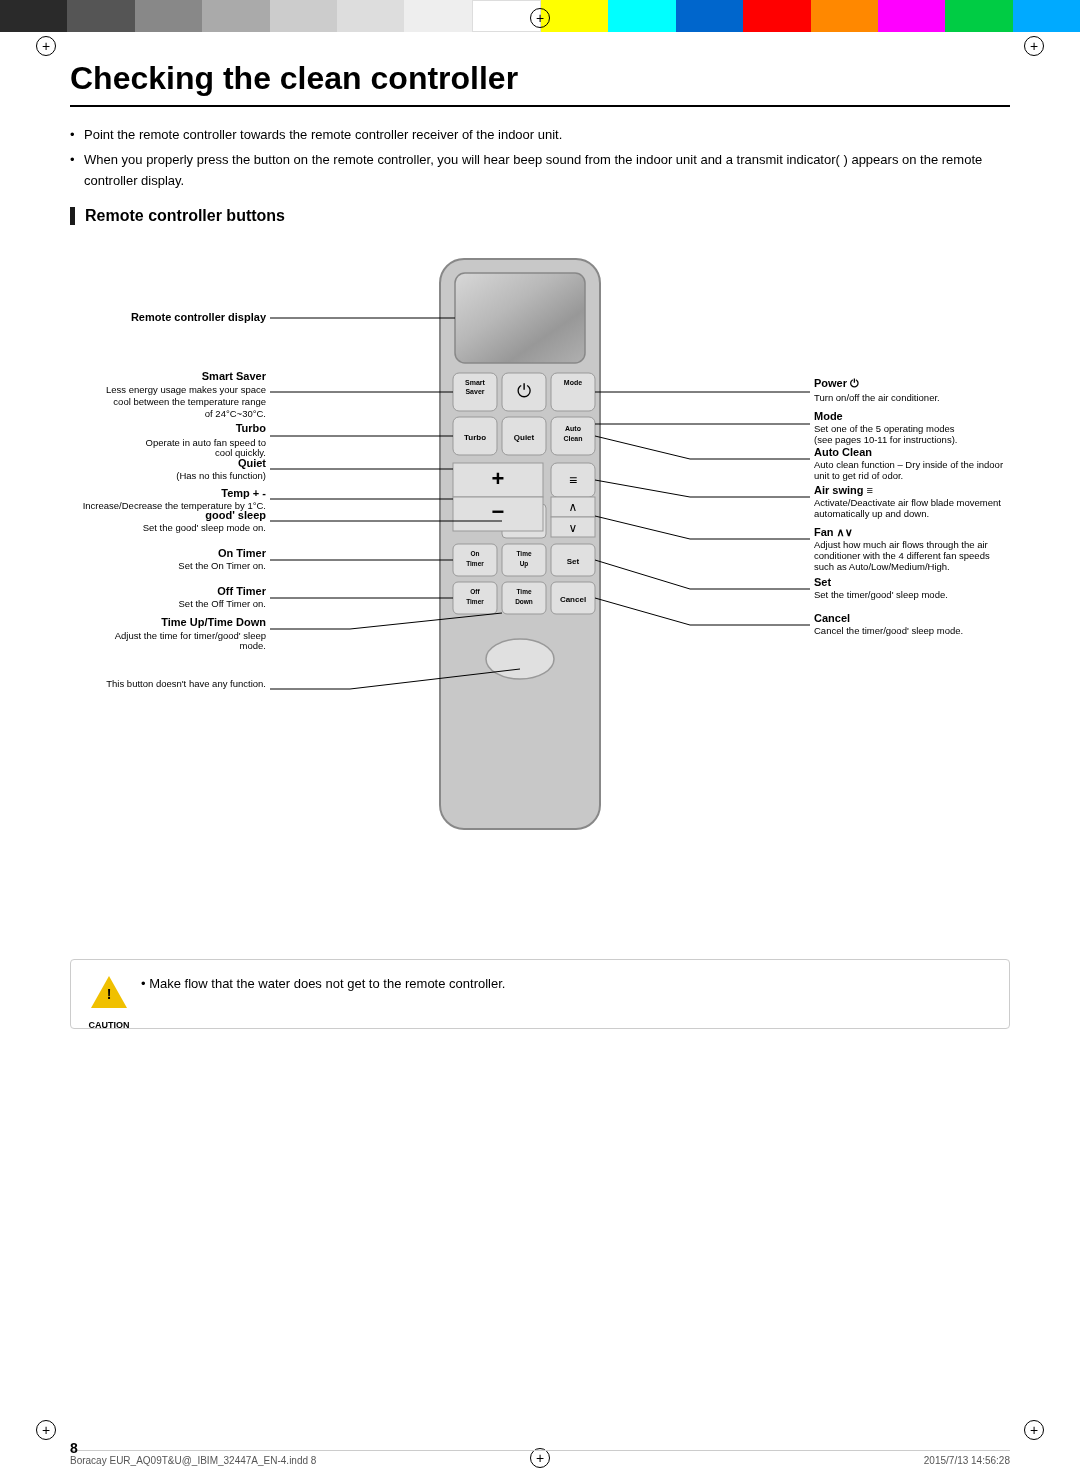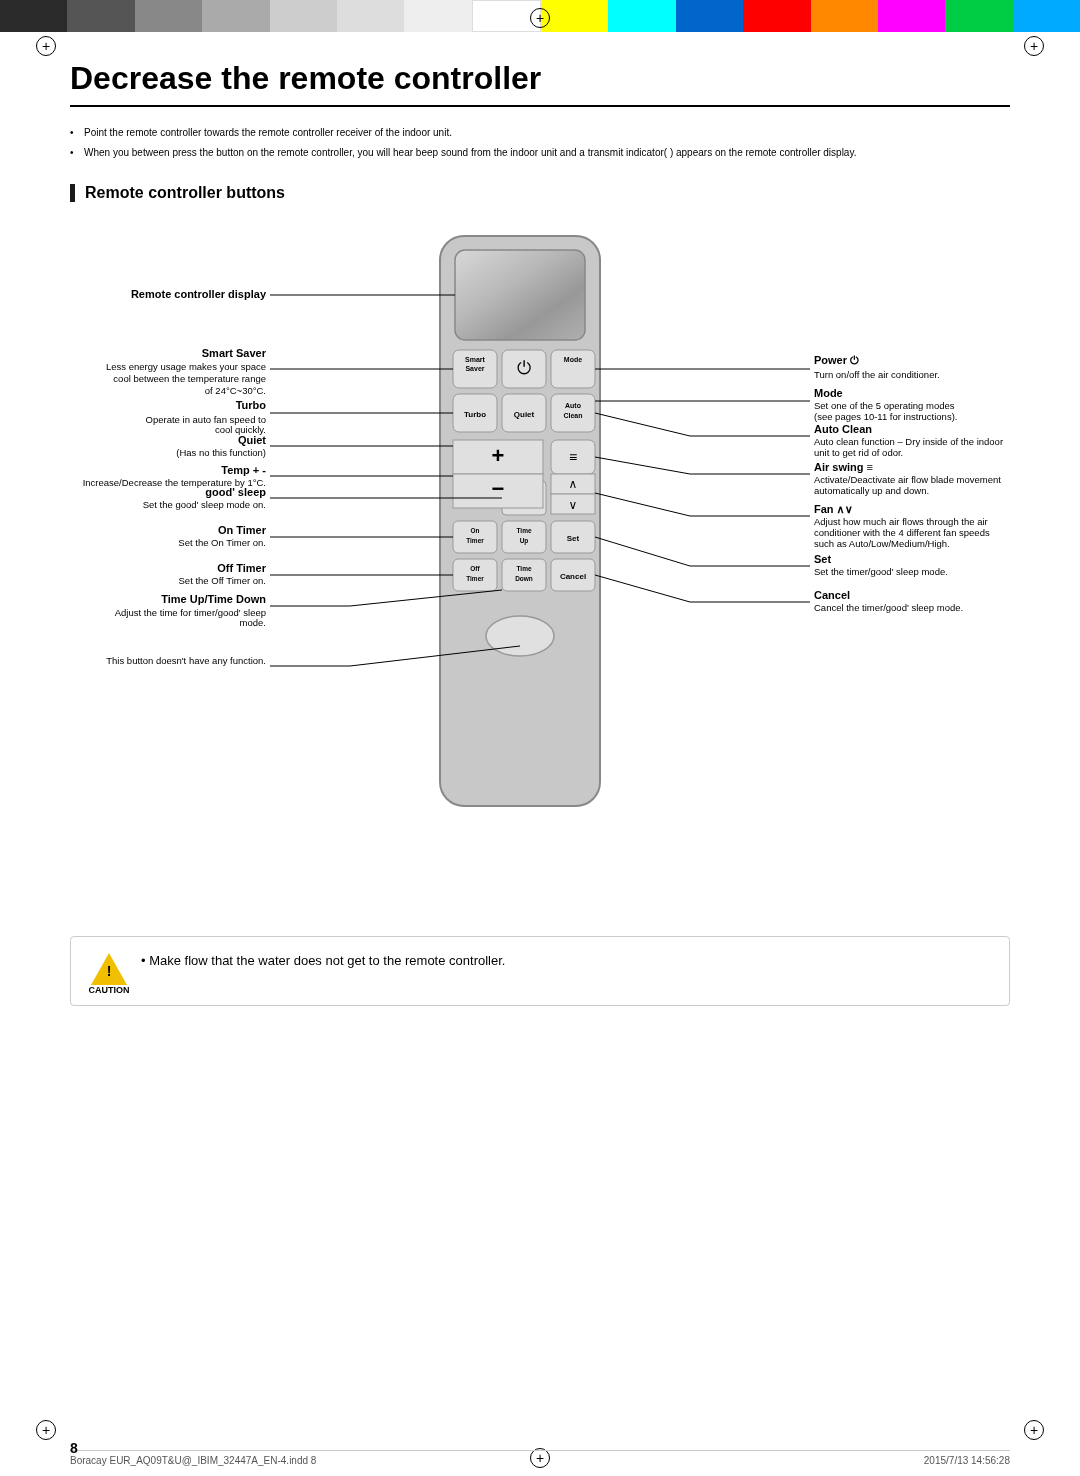--- a/index.html
+++ b/index.html
@@ -48,23 +48,23 @@
     .page-title {
       font-size: 32px;
       font-weight: bold;
       margin-bottom: 18px;
       border-bottom: 2px solid #000;
       padding-bottom: 8px;
     }
 
     
     .intro-bullets {
-      font-size: 10px;
+      font-size: 13px;
       line-height: 1.6;
-      margin-bottom: 23px;
+      margin-bottom: 16px;
       list-style: none;
     }
     .intro-bullets li { margin-bottom: 4px; padding-left: 14px; position: relative; }
     .intro-bullets li::before { content: '•'; position: absolute; left: 0; }
 
     
     .section-heading {
       font-size: 16px;
       font-weight: bold;
       border-left: 5px solid #1a1a1a;
@@ -95,21 +95,21 @@
       height: 36px;
       flex-shrink: 0;
       display: flex;
       flex-direction: column;
       align-items: center;
     }
     .caution-label {
       font-size: 9px;
       font-weight: bold;
       text-align: center;
-      margin-top: 0;
+      margin-top: 12px;
     }
 
     
     .page-number {
       position: absolute;
       bottom: 20px;
       left: 70px;
       font-size: 14px;
       font-weight: bold;
     }
@@ -163,25 +163,25 @@
 
 <div class="reg-mark reg-mark-tl"></div>
 <div class="reg-mark reg-mark-tc"></div>
 <div class="reg-mark reg-mark-tr"></div>
 <div class="reg-mark reg-mark-bl"></div>
 <div class="reg-mark reg-mark-bc"></div>
 <div class="reg-mark reg-mark-br"></div>
 
 <div class="page">
 
-  <h1 class="page-title">Decrease the remote controller</h1>
+  <h1 class="page-title">Checking the clean controller</h1>
 
   <ul class="intro-bullets">
     <li>Point the remote controller towards the remote controller receiver of the indoor unit.</li>
-    <li>When you between press the button on the remote controller, you will hear beep sound from the indoor unit and a transmit indicator(   ) appears on the remote controller display.</li>
+    <li>When you properly press the button on the remote controller, you will hear beep sound from the indoor unit and a transmit indicator(   ) appears on the remote controller display.</li>
   </ul>
 
   <div class="section-heading">Remote controller buttons</div>
 
   <div class="diagram-area">
 
     <svg class="diagram-svg" viewBox="0 0 940 680">
 
       <rect x="370" y="10" width="160" height="570" rx="24" ry="24" fill="#c8c8c8" stroke="#888" stroke-width="2"></rect>
 

